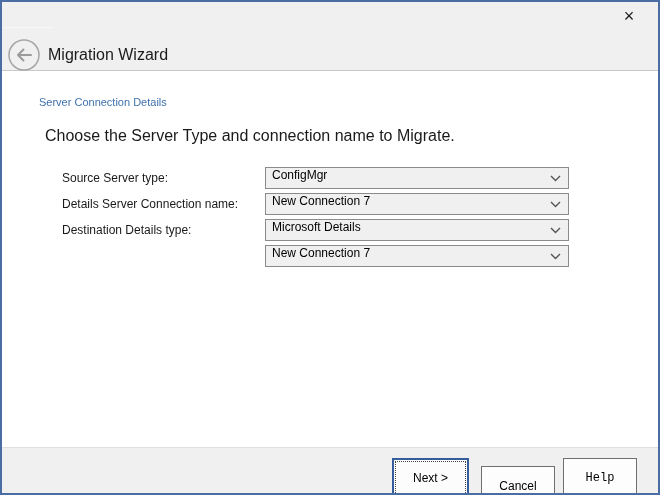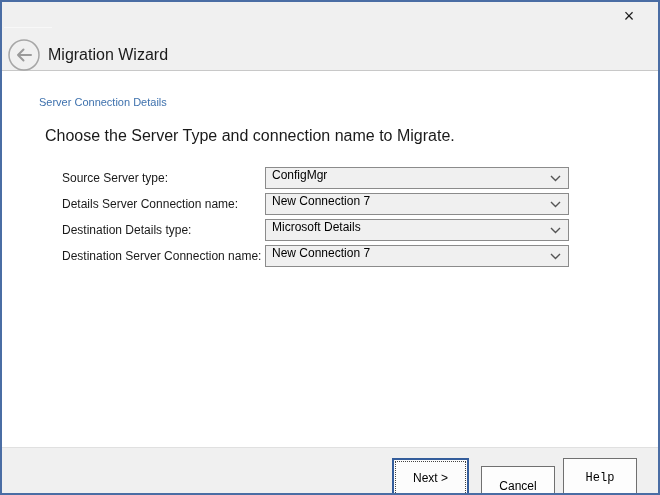--- a/index.html
+++ b/index.html
@@ -143,21 +143,20 @@
     <span class="field-label">Destination Details type:</span>
     <div class="combo">
       <span class="combo-value">Microsoft Details</span>
       <svg class="chevron" viewBox="0 0 11 7">
         <polyline points="1,1 5.5,5.5 10,1" fill="none" stroke="#555" stroke-width="1.4"></polyline>
       </svg>
     </div>
   </div>
 
   <div class="form-row" style="top:243px">
-    <span class="field-label">Destination Server Connection name:</span>
     <div class="combo">
       <span class="combo-value">New Connection 7</span>
       <svg class="chevron" viewBox="0 0 11 7">
         <polyline points="1,1 5.5,5.5 10,1" fill="none" stroke="#555" stroke-width="1.4"></polyline>
       </svg>
     </div>
   </div>
 
   <div class="footer">
     <button class="btn btn-next">Next &gt;</button>

